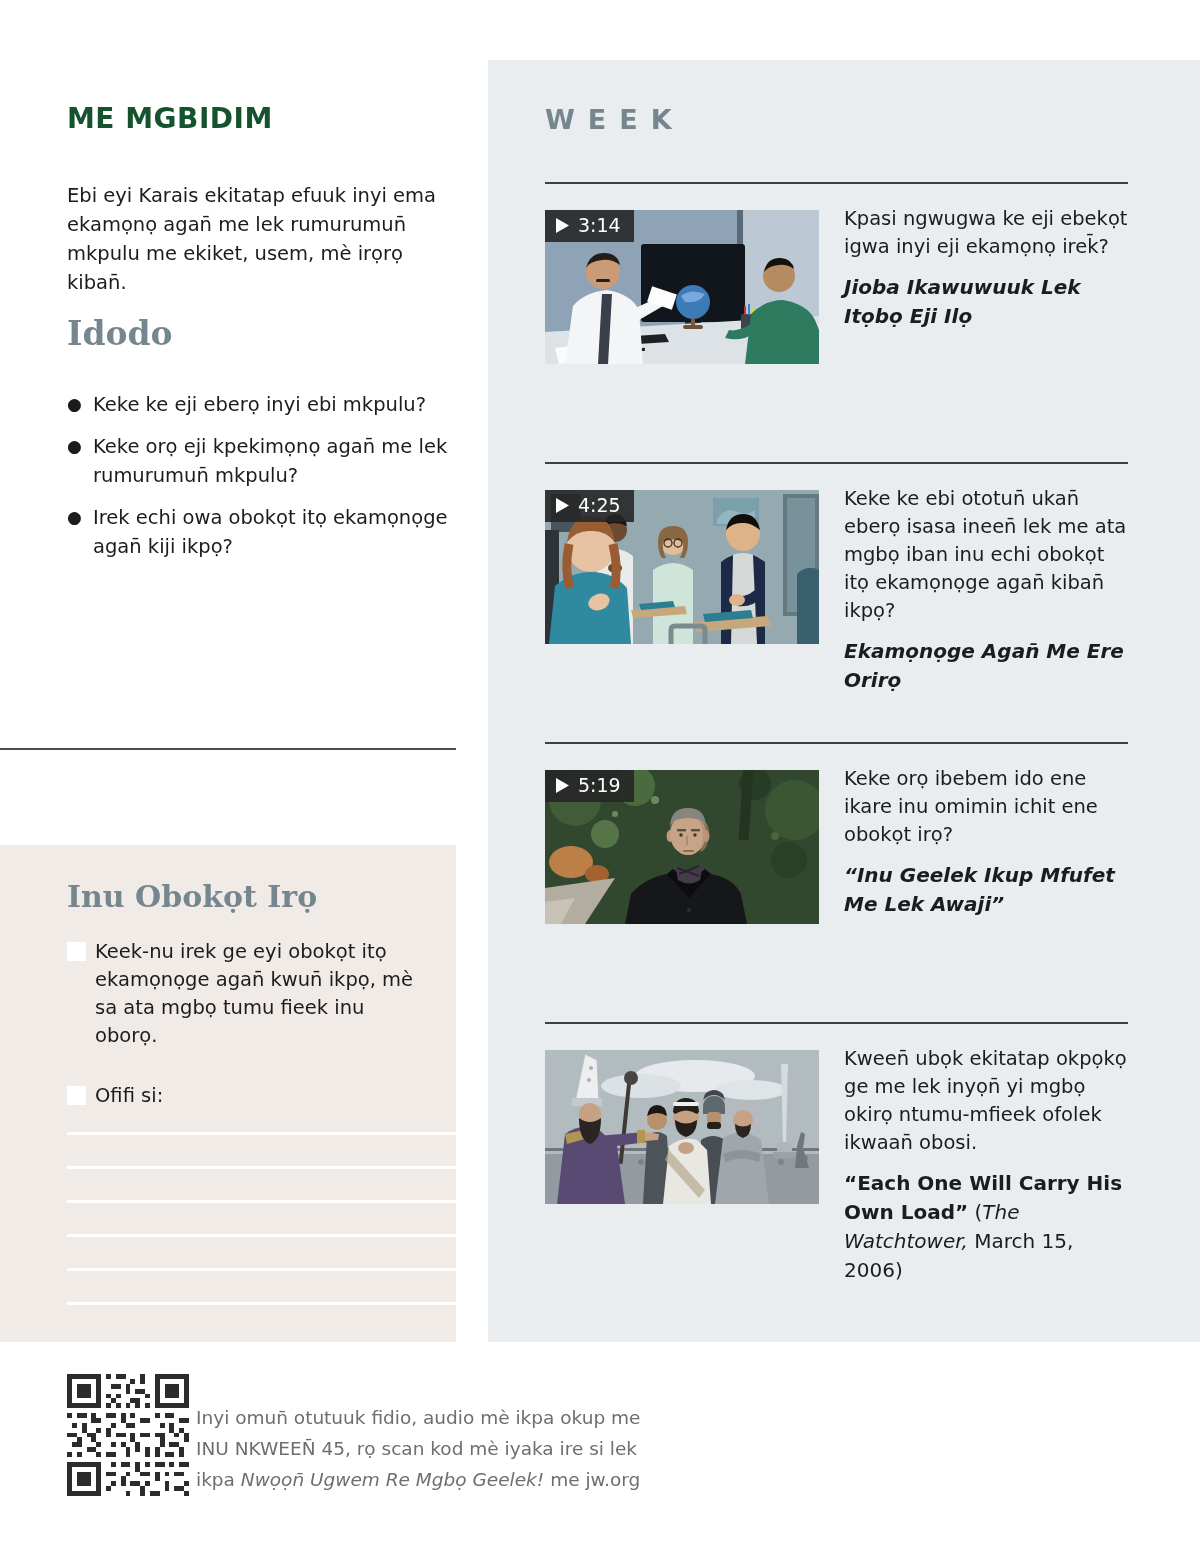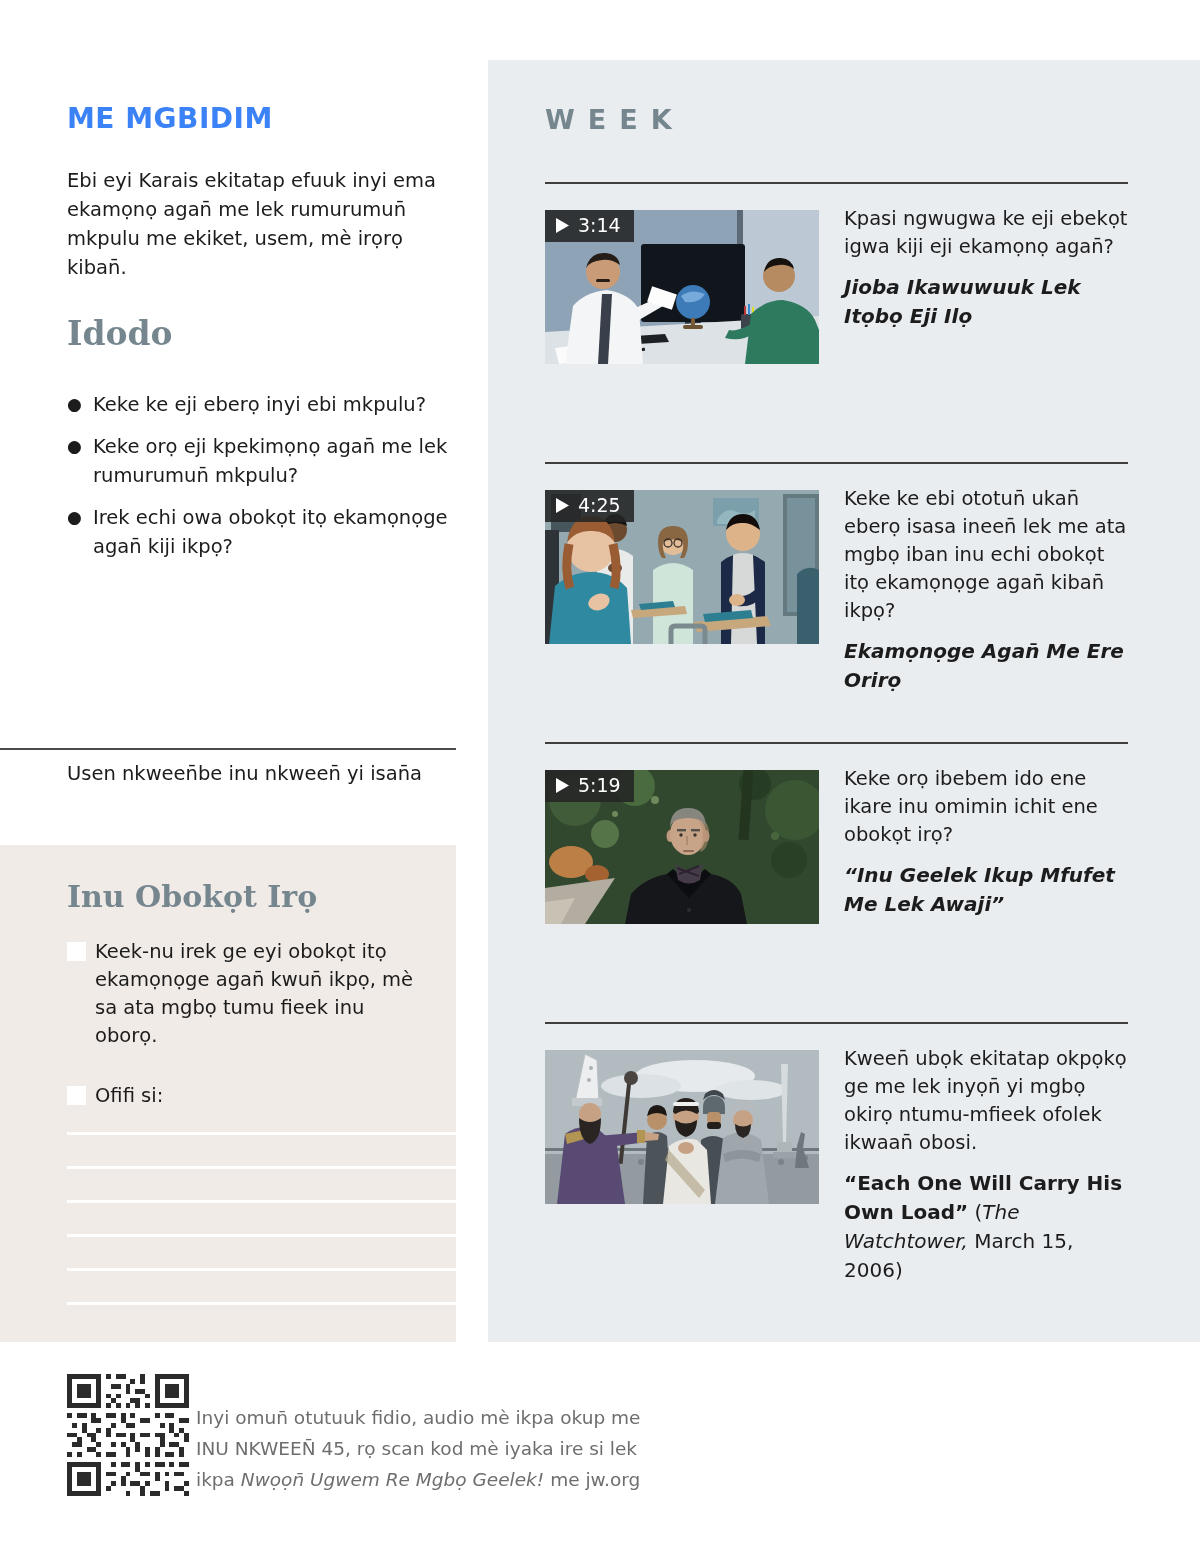--- a/index.html
+++ b/index.html
@@ -2,22 +2,22 @@
 <html><head>
 <meta charset="utf-8">
 <style>
   html,body{margin:0;padding:0;background:#fff;}
   .page{position:relative;width:1200px;height:1543px;background:#fff;overflow:hidden;
         font-family:"DejaVu Sans",sans-serif;color:#1c1c1c;}
   h1,h2,p,ul{margin:0;padding:0;}
 
   
   .intro-title{position:absolute;left:67px;top:102px;font-size:28px;font-weight:bold;
-               letter-spacing:.5px;color:#3b82f6;}
-  .intro-par{position:absolute;left:67px;top:166px;width:400px;font-size:19.5px;line-height:29px;}
+               letter-spacing:.5px;color:#14532d;}
+  .intro-par{position:absolute;left:67px;top:181px;width:400px;font-size:19.5px;line-height:29px;}
   .idodo-title{position:absolute;left:67px;top:314px;font-family:"DejaVu Serif",serif;
                font-size:33px;font-weight:bold;color:#75868f;}
   .q-list{position:absolute;left:67px;top:390px;width:405px;list-style:none;}
   .q-list li{display:flex;margin-bottom:13px;font-size:19.5px;line-height:29px;}
   .q-list .bullet{width:26px;flex:0 0 26px;font-size:17px;line-height:29px;}
   .left-divider{position:absolute;left:0;top:740px;width:456px;height:0;
                 border:none;border-top:2px solid #4c4c4c;}
   .note{position:absolute;left:67px;top:760px;width:400px;font-size:19.5px;line-height:28px;}
 
   .worksheet{position:absolute;left:0;top:845px;width:456px;height:497px;background:#f1ebe7;}
@@ -69,21 +69,20 @@
       <span class="bullet">●</span>
       <span>Keke orọ eji kpekimọnọ agan̄ me lek rumurumun̄ mkpulu?</span>
     </li>
     <li>
       <span class="bullet">●</span>
       <span>Irek echi owa obokọt itọ ekamọnọge agan̄ kiji ikpọ?</span>
     </li>
   </ul>
 
   <hr class="left-divider">
-  <p class="note">Usen nkween̄be inu nkween̄ yi isan̄a</p>
 
   <section class="worksheet">
     <h2 class="ws-title">Inu Obokọt Irọ</h2>
     <div class="check-item">
       <span class="checkbox"></span>
       <p>Keek-nu irek ge eyi obokọt itọ ekamọnọge agan̄ kwun̄ ikpọ, mè sa ata mgbọ tumu fieek inu oborọ.</p>
     </div>
     <div class="check-item second">
       <span class="checkbox"></span>
       <p>Ofifi si:</p>
@@ -162,21 +161,21 @@
             <path d="M219 62q3-15 17-14q11 1 13 11q-7-5-15-4q-11 1-15 7z" fill="#17110d"></path>
           </svg>
           <span class="badge">
             <svg width="13" height="15" viewBox="0 0 13 15">
                 <polygon points="0,0 13,7.5 0,15" fill="#fff"></polygon>
               </svg>
             <span>3:14</span>
           </span>
         </div>
         <div class="vi-text">
-          <p class="q">Kpasi ngwugwa ke eji ebekọt igwa kiji eji ekamọnọ agan̄?</p>
+          <p class="q">Kpasi ngwugwa ke eji ebekọt igwa inyi eji ekamọnọ irek̄?</p>
           <p class="t">Jioba Ikawuwuuk Lek Itọbọ Eji Ilọ</p>
         </div>
       </div>
     </article>
 
     <article class="video-item vi-1">
       <div class="vi-row">
         <div class="thumb">
           <svg class="scene" viewBox="0 0 274 154">
             <rect width="274" height="154" fill="#95aab0"></rect>

